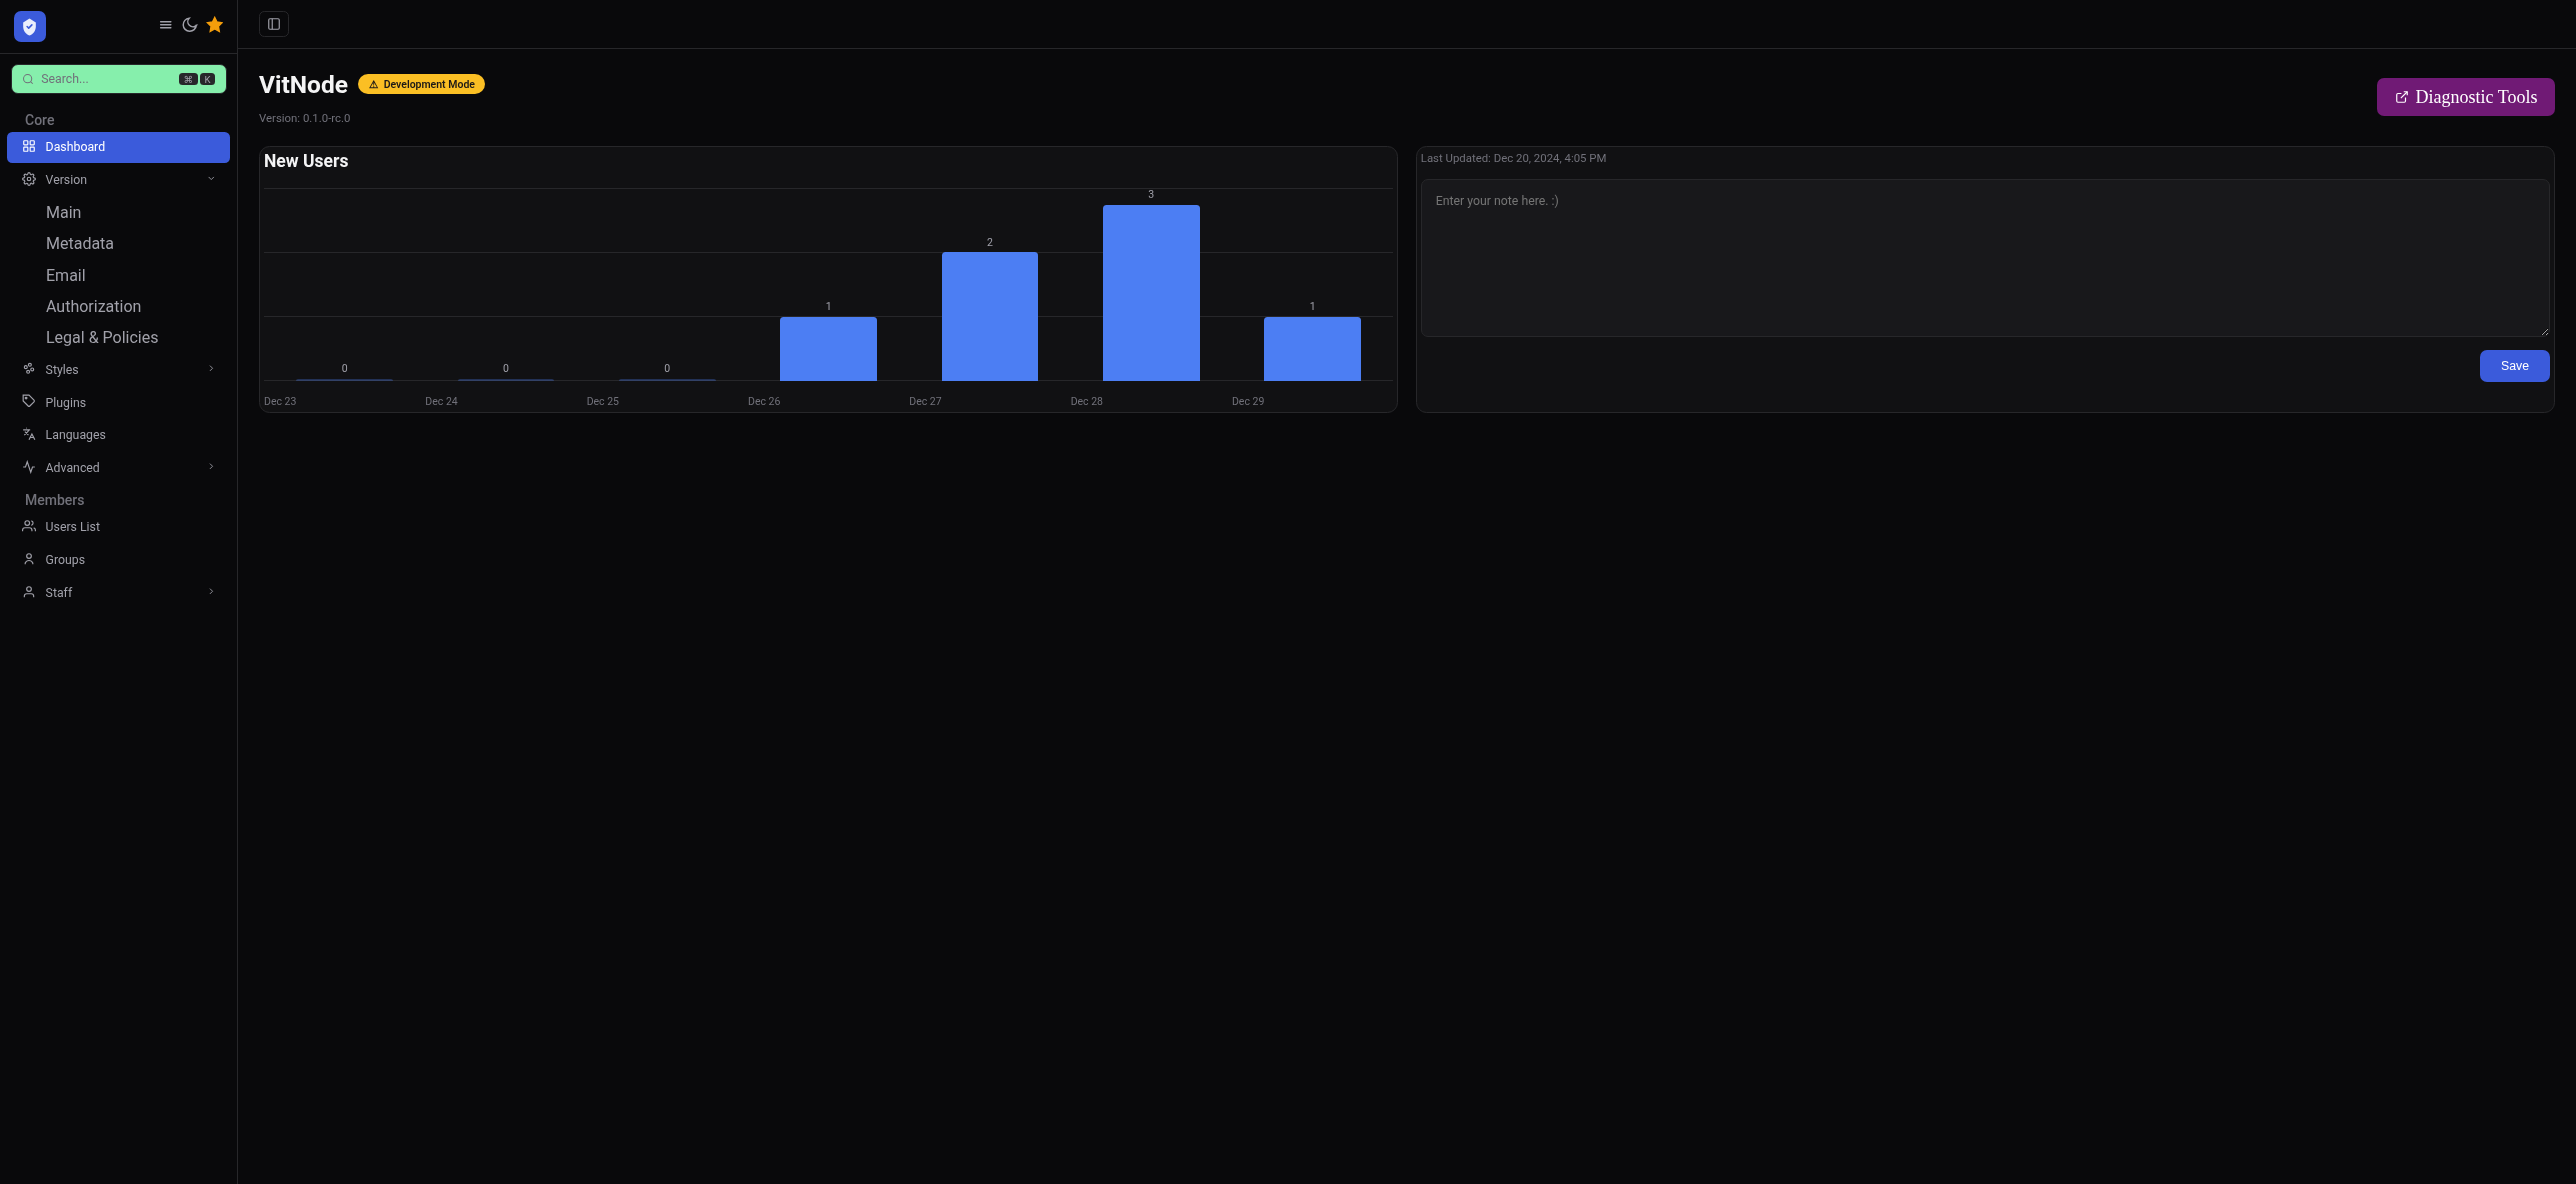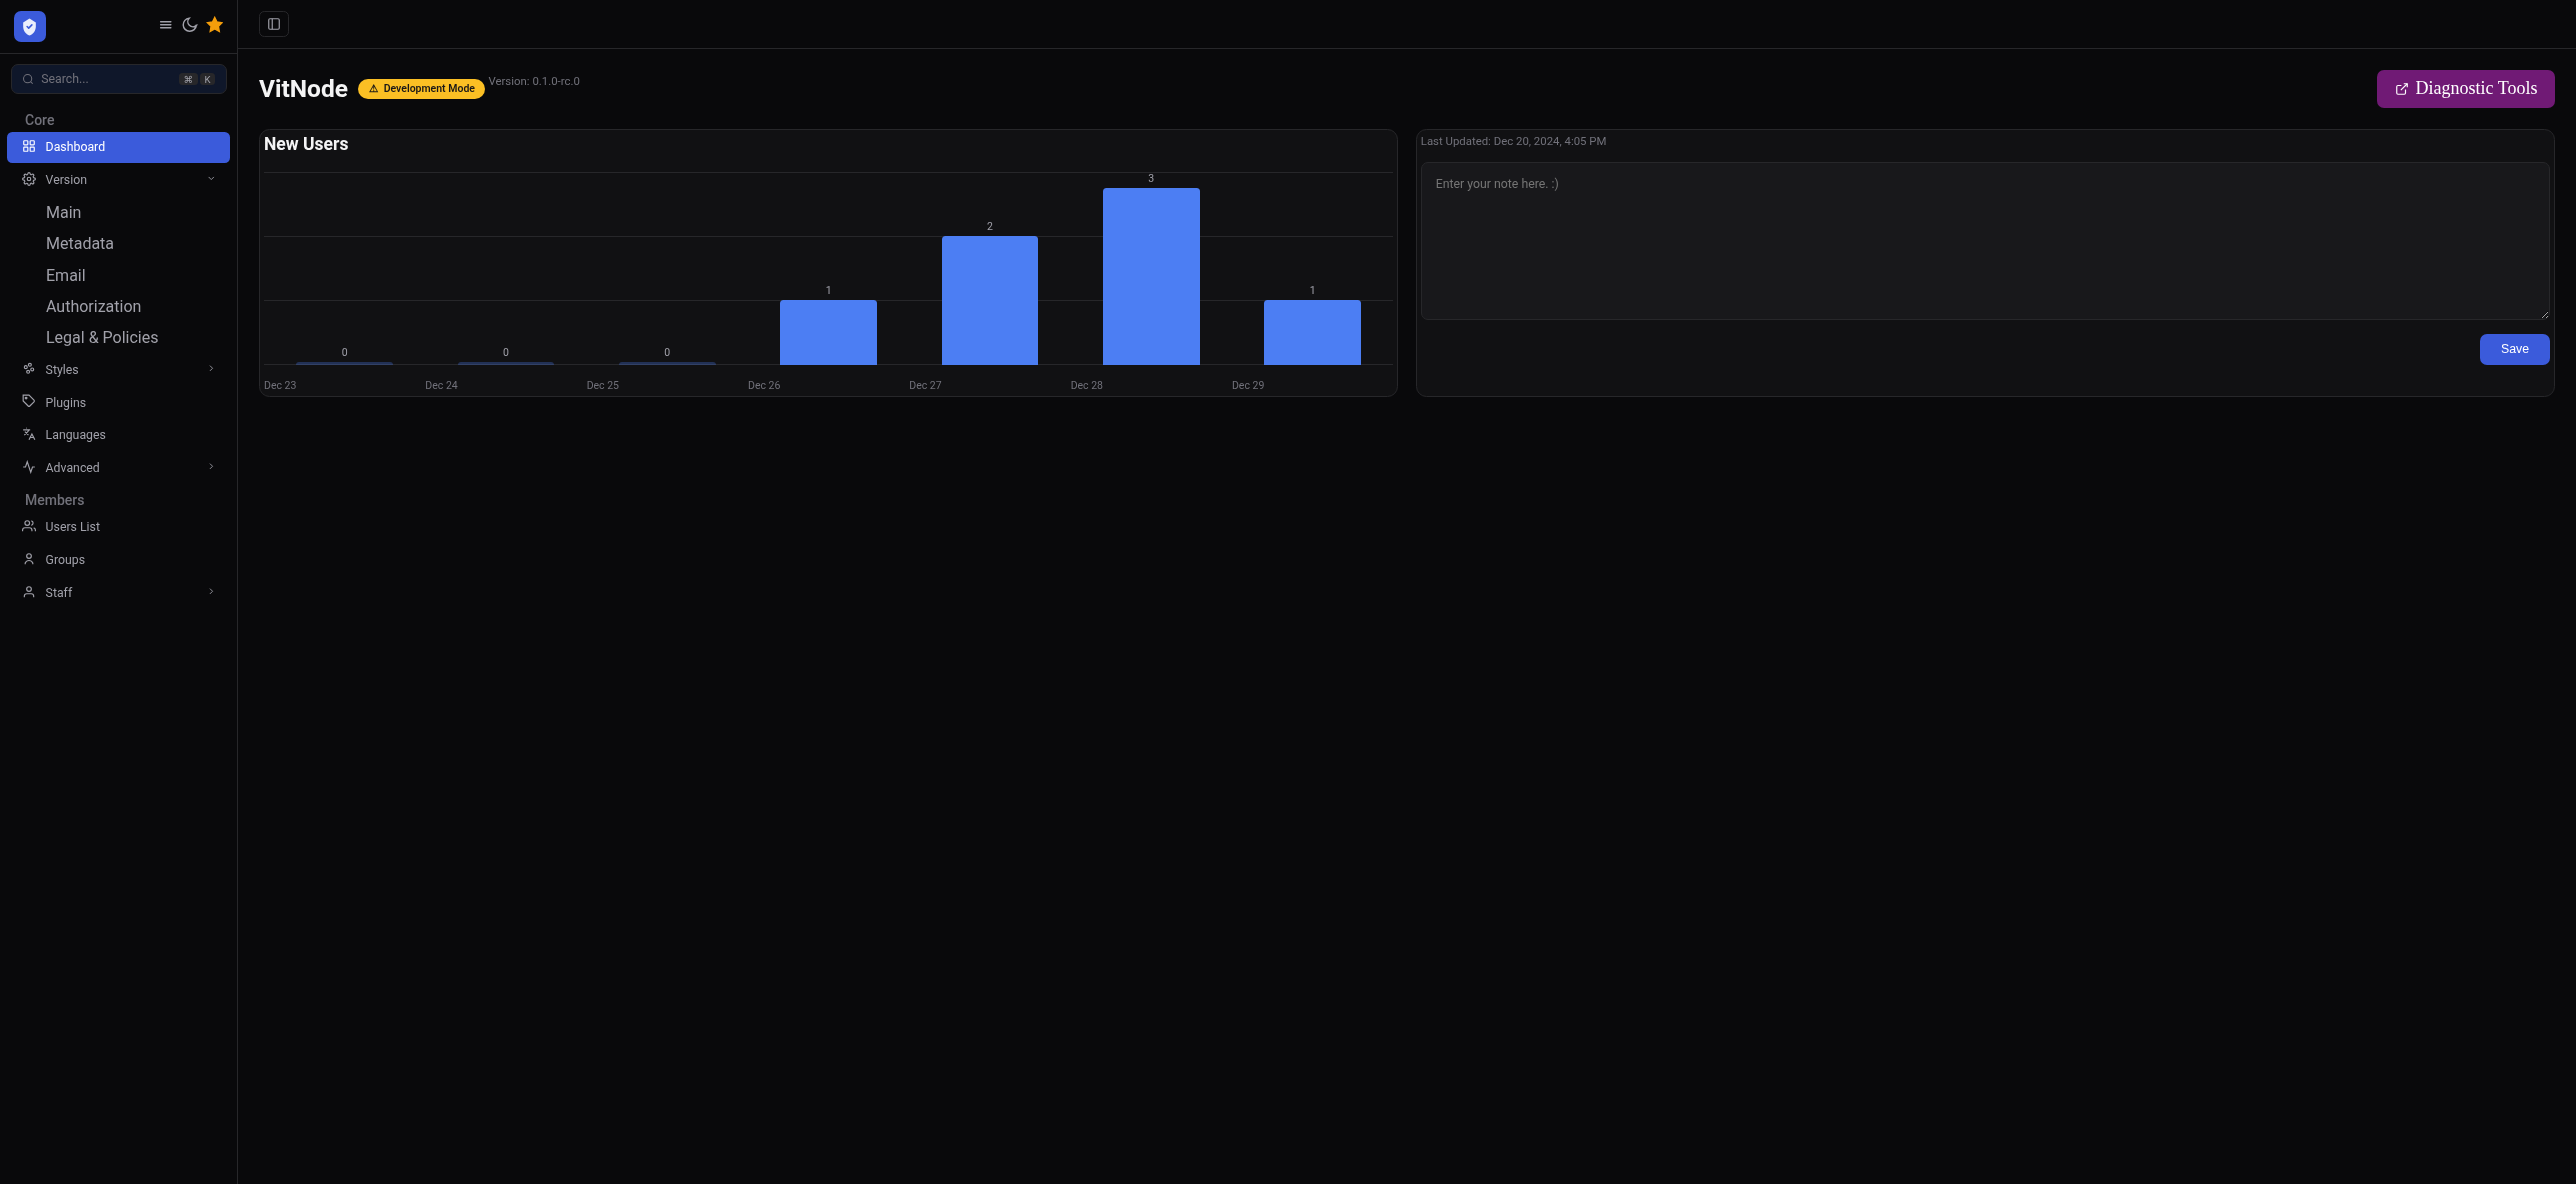--- a/index.html
+++ b/index.html
@@ -51,21 +51,21 @@
     }
 
     .sidebar-top-icons span {
       font-size: 17.5px;
       cursor: pointer;
       color: #a1a1aa;
     }
 
     .sidebar-search {
       margin: 10.5px 10.5px;
-      background: #0f172a;
+      background: #86efac;
       border: 0.9px solid #27272a;
       border-radius: 7px;
       display: flex;
       align-items: center;
       padding: 7px 10.5px;
       gap: 7px;
       cursor: pointer;
     }
 
     .sidebar-search .search-text {
@@ -173,22 +173,22 @@
 
     .page-header {
       display: flex;
       align-items: center;
       justify-content: space-between;
       margin-bottom: 21px;
     }
 
     .page-title-area {
       display: flex;
-      flex-direction: row;
-      gap: 3px;
+      flex-direction: column;
+      gap: 12px;
       justify-content: flex-end;
     }
 
     .page-title-row {
       display: flex;
       align-items: center;
       gap: 10.5px;
     }
 
     .page-title {

